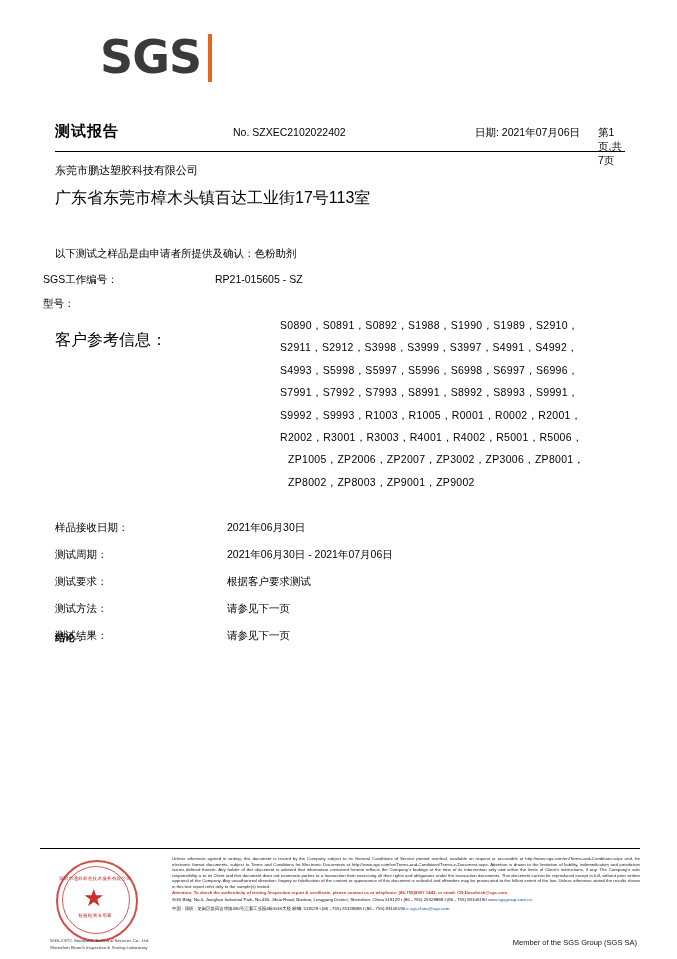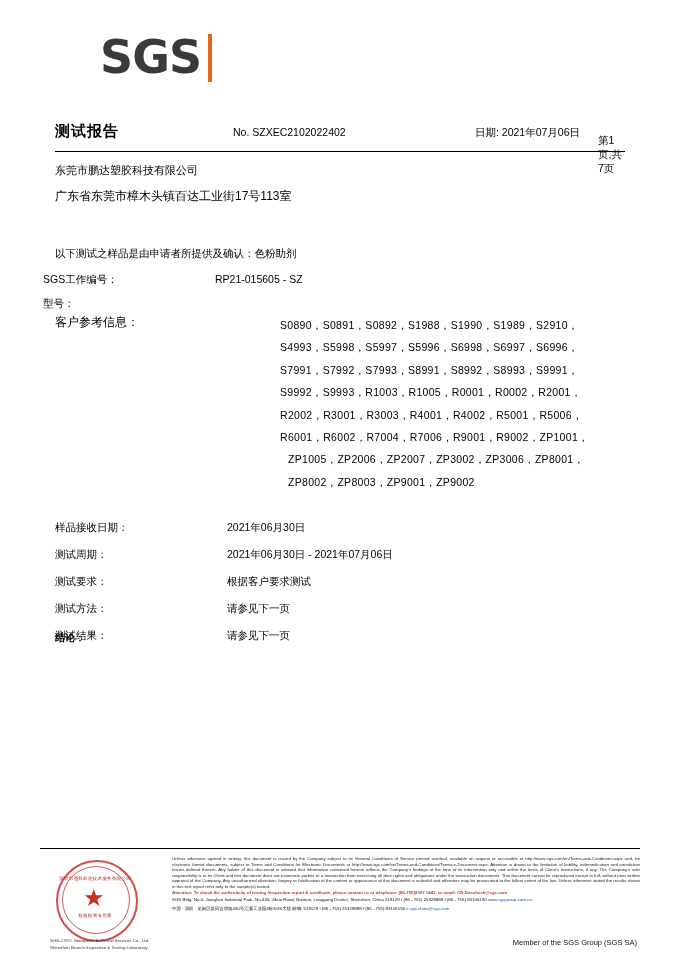--- a/index.html
+++ b/index.html
@@ -72,21 +72,20 @@
     position: absolute;
     left: 420px;
     top: 4px;
     font-size: 10.5px;
   }
   .doc-page {
     position: absolute;
     left: 543px;
     top: 4px;
     font-size: 10.5px;
-    margin-top: 8px;
   }
 
   .hr-top {
     position: absolute;
     left: 55px;
     top: 151px;
     width: 570px;
     height: 1px;
     background: #000000;
   }
@@ -94,21 +93,21 @@
   .company {
     position: absolute;
     left: 55px;
     top: 163px;
     font-size: 11px;
   }
   .address {
     position: absolute;
     left: 55px;
     top: 188px;
-    font-size: 12px;
+    font-size: 16px;
   }
 
   .sample-line {
     position: absolute;
     left: 55px;
     top: 247px;
     font-size: 10.5px;
   }
 
   
@@ -138,23 +137,23 @@
   
   .ref-block {
     position: absolute;
     left: 55px;
     top: 314px;
     width: 575px;
   }
   .ref-label {
     position: absolute;
     left: 0;
-    top: 0;
+    top: 16px;
     width: 172px;
-    font-size: 12px;
+    font-size: 16px;
   }
   .ref-lines {
     position: absolute;
     left: 225px;
     top: 0;
     width: 360px;
   }
   .ref-line {
     font-size: 10.5px;
     line-height: 22.4px;
@@ -324,25 +323,25 @@
     </div>
     <div class="field-row">
       <div class="field-label">型号：</div>
     </div>
   </div>
 
   <div class="ref-block">
     <div class="ref-label">客户参考信息：</div>
     <div class="ref-lines">
       <div class="ref-line">S0890，S0891，S0892，S1988，S1990，S1989，S2910，</div>
+      <div class="ref-line">S2911，S2912，S3998，S3999，S3997，S4991，S4992，</div>
       <div class="ref-line">S4993，S5998，S5997，S5996，S6998，S6997，S6996，</div>
       <div class="ref-line">S7991，S7992，S7993，S8991，S8992，S8993，S9991，</div>
       <div class="ref-line">S9992，S9993，R1003，R1005，R0001，R0002，R2001，</div>
       <div class="ref-line">R2002，R3001，R3003，R4001，R4002，R5001，R5006，</div>
-      <div class="ref-line">R6001，R6002，R7004，R7006，R9001，R9002，ZP1001，</div>
       <div class="ref-line indent">ZP1005，ZP2006，ZP2007，ZP3002，ZP3006，ZP8001，</div>
       <div class="ref-line indent">ZP8002，ZP8003，ZP9001，ZP9002</div>
     </div>
   </div>
 
   <div class="fields2">
     <div class="field-row">
       <div class="field-label">样品接收日期：</div>
       <div class="field-value">2021年06月30日</div>
     </div>

